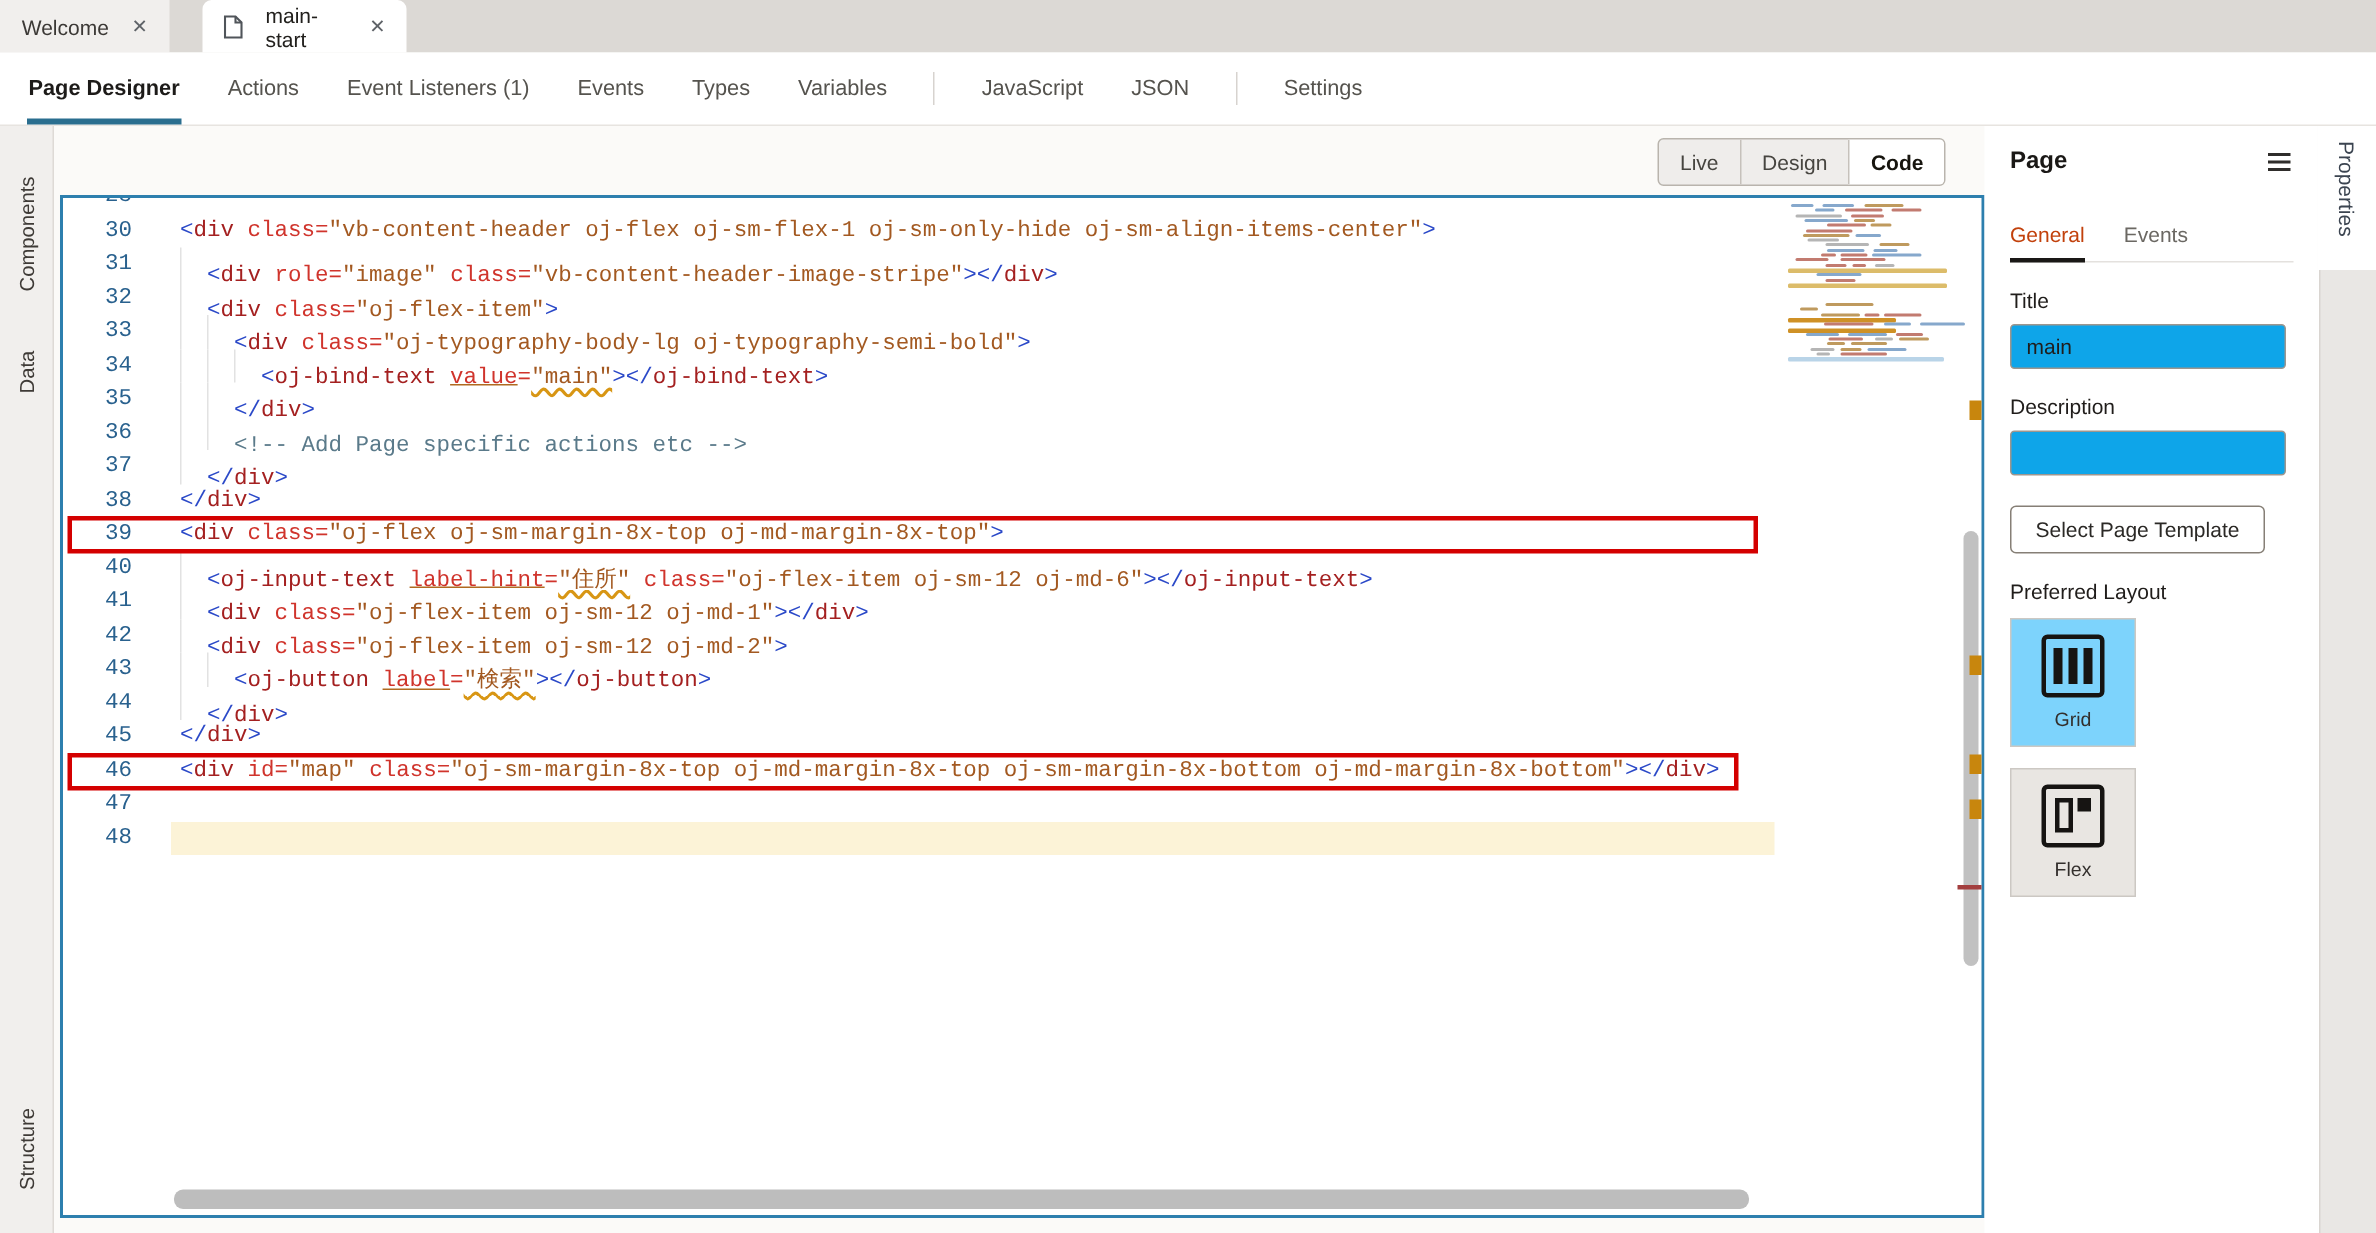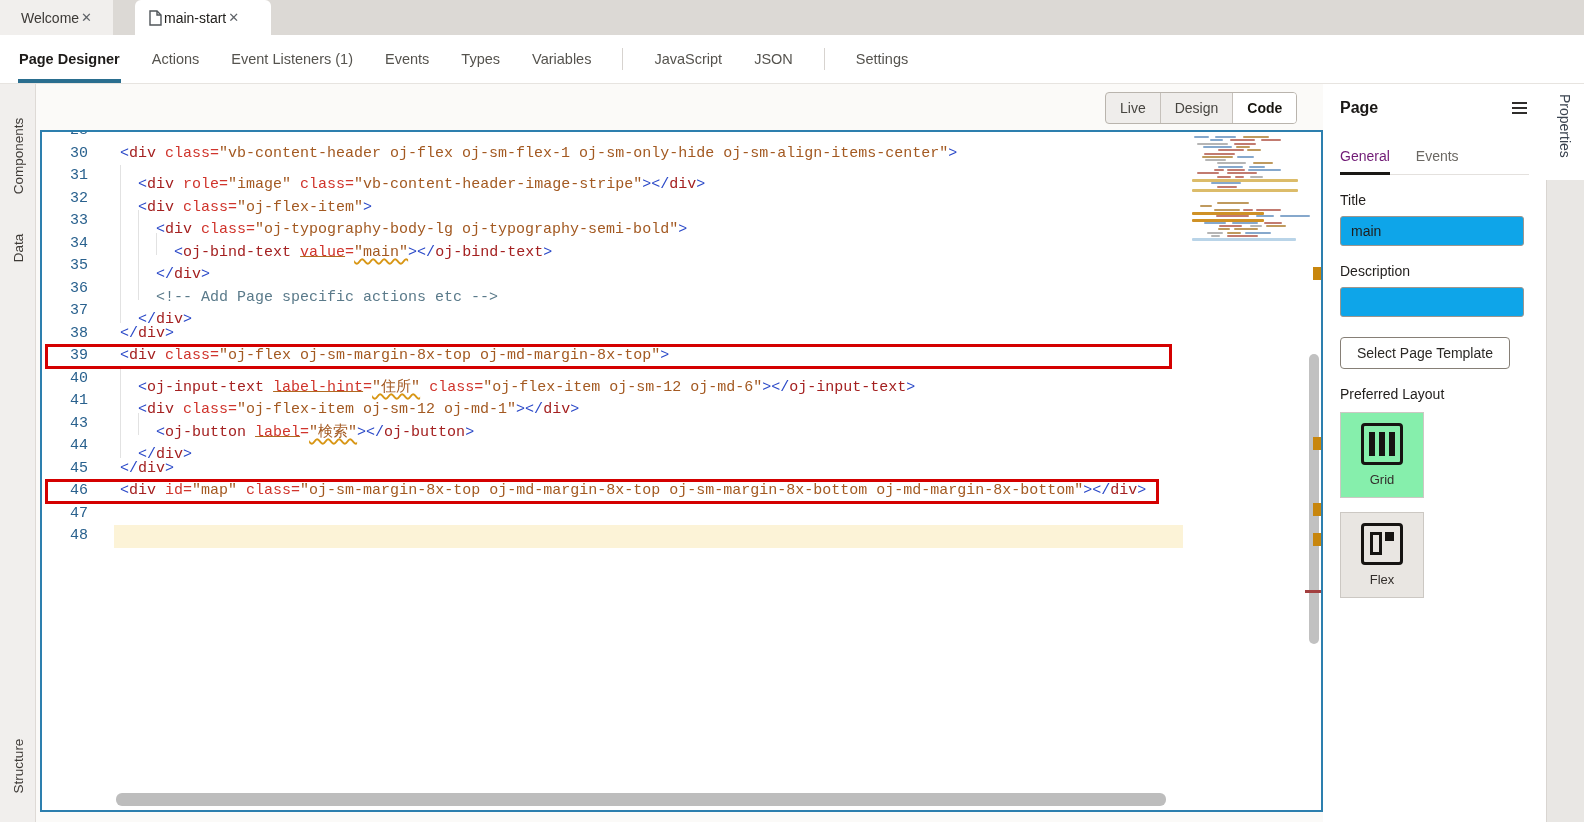--- a/index.html
+++ b/index.html
@@ -1,20 +1,20 @@
 <!DOCTYPE html>
 <html><head>
 <meta charset="utf-8">
 <style>
   * { margin:0; padding:0; box-sizing:border-box; }
   html,body { width:1584px; height:822px; overflow:hidden; font-family:"Liberation Sans",sans-serif; background:#fbfaf8; }
 
   
   #tabstrip { position:absolute; left:0; top:0; width:1584px; height:35px; background:#dcd9d5; display:flex; }
-  .wtab { height:35px; display:flex; align-items:center; gap:2px; padding:0 14px; font-size:14px; color:#3c3936; }
+  .wtab { height:35px; display:flex; align-items:center; gap:15px; padding:0 14px; font-size:14px; color:#3c3936; }
   .wtab.inactive { background:#f1efed; width:113px; justify-content:center; }
   .wtab.active { background:#ffffff; border-radius:6px 6px 0 0; margin-left:22px; width:136px; color:#22201d; }
   .close-x { font-size:13px; color:#5f6368; line-height:1; cursor:pointer; }
   .doc-icon { width:13px; height:16px; flex:0 0 13px; }
 
   
   #toolbar { position:absolute; left:0; top:35px; width:1584px; height:49px; background:#fff; border-bottom:1px solid #e7e4e0; display:flex; align-items:stretch; padding-left:18px; }
   .tbar-item { display:flex; align-items:center; padding:0 1px; margin-right:30px; font-size:14.5px; color:#55534e; position:relative; cursor:pointer; white-space:nowrap; }
   .tbar-item.active { color:#1d1b19; font-weight:bold; }
   .tbar-item.active::after { content:""; position:absolute; left:0; right:0; bottom:0; height:4px; background:#2a6e8f; }
@@ -56,29 +56,29 @@
   #hscroll { position:absolute; left:74px; top:661px; width:1050px; height:13px; background:#bdbdbd; border-radius:6px; z-index:3; }
 
   
   #right-panel { position:absolute; left:1323px; top:84px; width:222px; height:738px; background:#fff; padding:0 16px 0 17px; }
   #panel-header { display:flex; align-items:center; justify-content:space-between; margin-top:14px; }
   #panel-title { font-size:16px; color:#1a1816; font-weight:bold; }
   #panel-menu { display:flex; flex-direction:column; gap:3px; cursor:pointer; padding:4px 2px; }
   #panel-menu span { display:block; width:15px; height:2px; background:#2f2d2b; }
   #panel-tabs { display:flex; gap:26px; margin-top:30px; border-bottom:1px solid #e4e1de; }
   .ptab { font-size:14px; color:#6b6863; padding-bottom:10px; position:relative; cursor:pointer; }
-  .ptab.active { color:#701a75; }
+  .ptab.active { color:#c2410c; }
   .ptab.active::after { content:""; position:absolute; left:0; right:0; bottom:-1px; height:3px; background:#1a1816; }
   .fld-label { font-size:14px; color:#201d1b; margin-top:17px; }
   .fld-input { margin-top:8px; width:184px; height:30px; border:1px solid #9d968e; border-radius:3px; padding:0 10px; font-size:14px; color:#201d1b; font-family:"Liberation Sans",sans-serif; background:#0ea5e9; }
   #tmpl-btn { margin-top:20px; height:32px; padding:0 16px; background:#fff; border:1px solid #867f76; border-radius:4px; font-size:14px; color:#2b2926; font-family:"Liberation Sans",sans-serif; cursor:pointer; }
   #layout-row1, #layout-row2 { display:flex; gap:13px; }
   #layout-row1 { margin-top:10px; } #layout-row2 { margin-top:14px; }
   .layout-btn { width:84px; height:86px; border:1px solid #ccc8c3; background:#e9e6e2; display:flex; flex-direction:column; align-items:center; justify-content:center; gap:7px; cursor:pointer; }
-  .layout-btn.selected { background:#86efac; }
+  .layout-btn.selected { background:#7dd3fc; }
   .layout-label { font-size:13px; color:#332f2c; }
   .icon-box { width:42px; height:42px; border:3.5px solid #161412; border-radius:4px; position:relative; display:flex; align-items:center; justify-content:center; }
   .icon-grid { display:flex; gap:4px; }
   .icon-grid i { display:block; width:6px; height:24px; background:#161412; }
   .icon-flex .tall { position:absolute; left:6px; top:6px; width:12px; height:23px; border:3.5px solid #161412; }
   .icon-flex .sq { position:absolute; right:6px; top:6px; width:9px; height:9px; background:#161412; }
   .icon-block { display:grid; grid-template-columns:11px 11px; grid-template-rows:11px 11px; gap:4px; }
   .icon-block i { display:block; background:#161412; }
 
   
@@ -138,20 +138,21 @@
       <div class="row"><span class="gut">32</span><span class="code"><span class="ig"></span><span class="sb">&lt;</span><span class="st">div</span><span class="sp"> </span><span class="sa">class=</span><span class="sv">"oj-flex-item"</span><span class="sb">&gt;</span></span></div>
       <div class="row"><span class="gut">33</span><span class="code"><span class="ig"></span><span class="ig"></span><span class="sb">&lt;</span><span class="st">div</span><span class="sp"> </span><span class="sa">class=</span><span class="sv">"oj-typography-body-lg oj-typography-semi-bold"</span><span class="sb">&gt;</span></span></div>
       <div class="row"><span class="gut">34</span><span class="code"><span class="ig"></span><span class="ig"></span><span class="ig"></span><span class="sb">&lt;</span><span class="st">oj-bind-text</span><span class="sp"> </span><span class="sa ul">value</span><span class="sa">=</span><span class="sv wavy">"main"</span><span class="sb">&gt;&lt;/</span><span class="st">oj-bind-text</span><span class="sb">&gt;</span></span></div>
       <div class="row"><span class="gut">35</span><span class="code"><span class="ig"></span><span class="ig"></span><span class="sb">&lt;/</span><span class="st">div</span><span class="sb">&gt;</span></span></div>
       <div class="row"><span class="gut">36</span><span class="code"><span class="ig"></span><span class="ig"></span><span class="sc">&lt;!-- Add Page specific actions etc --&gt;</span></span></div>
       <div class="row"><span class="gut">37</span><span class="code"><span class="ig"></span><span class="sb">&lt;/</span><span class="st">div</span><span class="sb">&gt;</span></span></div>
       <div class="row"><span class="gut">38</span><span class="code"><span class="sb">&lt;/</span><span class="st">div</span><span class="sb">&gt;</span></span></div>
       <div class="row box-39"><div class="redbox"></div><span class="gut">39</span><span class="code"><span class="sb">&lt;</span><span class="st">div</span><span class="sp"> </span><span class="sa">class=</span><span class="sv">"oj-flex oj-sm-margin-8x-top oj-md-margin-8x-top"</span><span class="sb">&gt;</span></span></div>
       <div class="row"><span class="gut">40</span><span class="code"><span class="ig"></span><span class="sb">&lt;</span><span class="st">oj-input-text</span><span class="sp"> </span><span class="sa ul">label-hint</span><span class="sa">=</span><span class="sv wavy">"住所"</span><span class="sp"> </span><span class="sa">class=</span><span class="sv">"oj-flex-item oj-sm-12 oj-md-6"</span><span class="sb">&gt;&lt;/</span><span class="st">oj-input-text</span><span class="sb">&gt;</span></span></div>
       <div class="row"><span class="gut">41</span><span class="code"><span class="ig"></span><span class="sb">&lt;</span><span class="st">div</span><span class="sp"> </span><span class="sa">class=</span><span class="sv">"oj-flex-item oj-sm-12 oj-md-1"</span><span class="sb">&gt;&lt;/</span><span class="st">div</span><span class="sb">&gt;</span></span></div>
+      <div class="row"><span class="gut">42</span><span class="code"><span class="ig"></span><span class="sb">&lt;</span><span class="st">div</span><span class="sp"> </span><span class="sa">class=</span><span class="sv">"oj-flex-item oj-sm-12 oj-md-2"</span><span class="sb">&gt;</span></span></div>
       <div class="row"><span class="gut">43</span><span class="code"><span class="ig"></span><span class="ig"></span><span class="sb">&lt;</span><span class="st">oj-button</span><span class="sp"> </span><span class="sa ul">label</span><span class="sa">=</span><span class="sv wavy">"検索"</span><span class="sb">&gt;&lt;/</span><span class="st">oj-button</span><span class="sb">&gt;</span></span></div>
       <div class="row"><span class="gut">44</span><span class="code"><span class="ig"></span><span class="sb">&lt;/</span><span class="st">div</span><span class="sb">&gt;</span></span></div>
       <div class="row"><span class="gut">45</span><span class="code"><span class="sb">&lt;/</span><span class="st">div</span><span class="sb">&gt;</span></span></div>
       <div class="row box-46"><div class="redbox"></div><span class="gut">46</span><span class="code"><span class="sb">&lt;</span><span class="st">div</span><span class="sp"> </span><span class="sa">id=</span><span class="sv">"map"</span><span class="sp"> </span><span class="sa">class=</span><span class="sv">"oj-sm-margin-8x-top oj-md-margin-8x-top oj-sm-margin-8x-bottom oj-md-margin-8x-bottom"</span><span class="sb">&gt;&lt;/</span><span class="st">div</span><span class="sb">&gt;</span></span></div>
       <div class="row"><span class="gut">47</span><span class="code"></span></div>
       <div class="row"><div class="curline"></div><span class="gut">48</span><span class="code"></span></div>
     </div>
   <div id="minimap">
       <div class="mm-bar" style="left: 4px; top: 2px; width: 14.5202px; background: rgb(134, 168, 204);"></div>
       <div class="mm-bar" style="left: 25.167px; top: 2px; width: 20.8506px; background: rgb(134, 168, 204);"></div>

